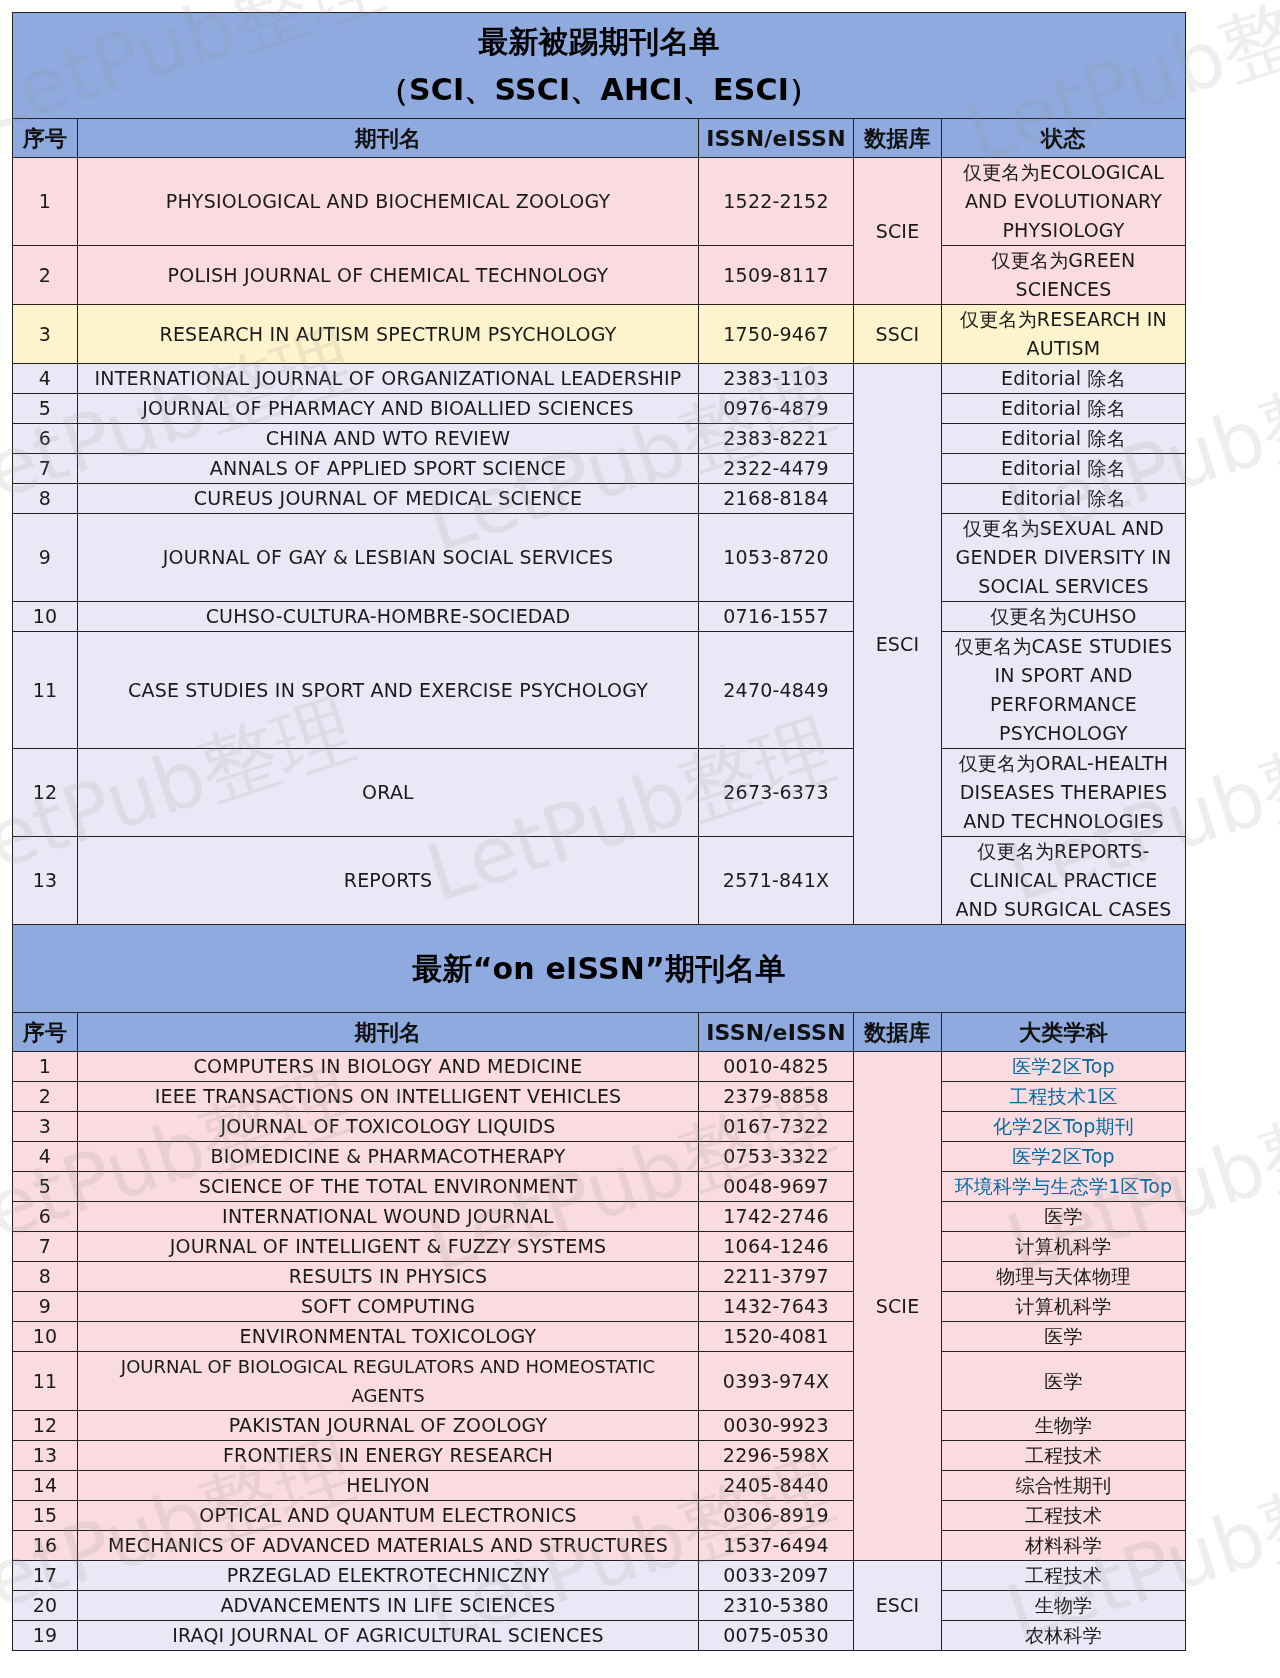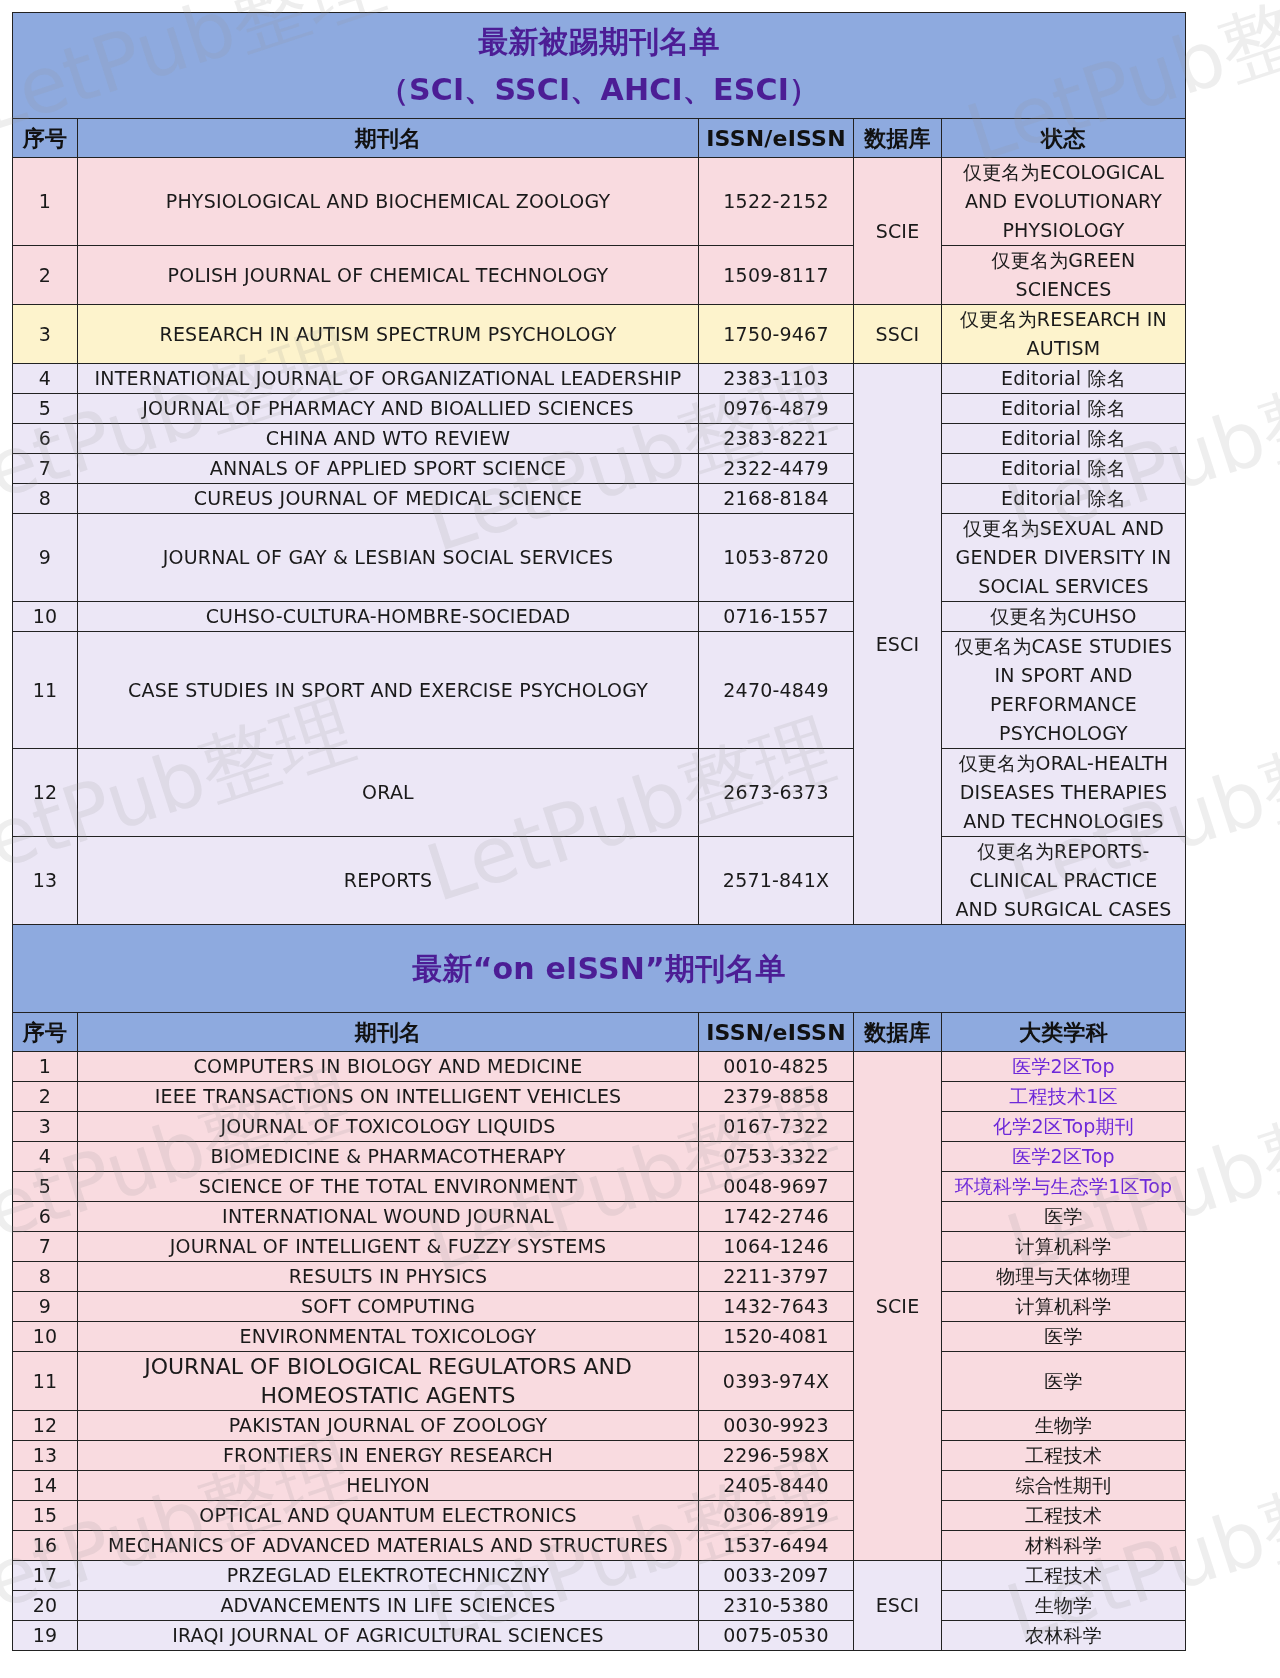--- a/index.html
+++ b/index.html
@@ -2,26 +2,26 @@
 <html><head>
 <meta charset="utf-8">
 <style>
   html, body { margin: 0; padding: 0; background: #ffffff; }
   body { width: 1280px; height: 1678px; position: relative; overflow: hidden;
          font-family: "DejaVu Sans", "Liberation Sans", sans-serif; color: #1a1a1a; }
   .sheet { position: absolute; left: 12px; top: 12px; width: 1173px; }
   table { border-collapse: collapse; width: 1173px; table-layout: fixed; }
   td, th { border: 1.5px solid #222; text-align: center; vertical-align: middle; padding: 0 4px;
            font-size: 19px; line-height: 29px; font-weight: normal; letter-spacing: 0.2px; }
-  .title-cell { background: #8eaadf; font-weight: bold; font-size: 30px; line-height: 48px; color: #4c1d95; }
+  .title-cell { background: #8eaadf; font-weight: bold; font-size: 30px; line-height: 48px; color: #000000; }
   .hdr th { background: #8eaadf; font-weight: bold; font-size: 22px; height: 38px; color: #111; }
   .pink td { background: #f9dbe0; }
   .yellow td { background: #fdf3cc; }
   .lav td { background: #ece7f6; }
-  .red { color: #6d28d9; }
+  .red { color: #0369a1; }
   .wm { position: absolute; color: rgba(150,150,150,0.16); font-size: 78px; font-family: "DejaVu Sans", sans-serif;
         transform: rotate(-18deg); white-space: nowrap; pointer-events: none; z-index: 5; }
 </style>
 </head>
 <body>
 
 <div class="sheet">
   <table>
     <colgroup>
       <col style="width:65px">
@@ -193,21 +193,21 @@
       <td>计算机科学</td>
     </tr>
     <tr class="pink" style="height:29px">
       <td>10</td>
       <td>ENVIRONMENTAL TOXICOLOGY</td>
       <td>1520-4081</td>
       <td>医学</td>
     </tr>
     <tr class="pink" style="height:29px">
       <td>11</td>
-      <td style="font-size:22px;letter-spacing:0">JOURNAL OF BIOLOGICAL REGULATORS AND HOMEOSTATIC AGENTS</td>
+      <td style="font-size:18px;letter-spacing:0">JOURNAL OF BIOLOGICAL REGULATORS AND HOMEOSTATIC AGENTS</td>
       <td>0393-974X</td>
       <td>医学</td>
     </tr>
     <tr class="pink" style="height:29px">
       <td>12</td>
       <td>PAKISTAN JOURNAL OF ZOOLOGY</td>
       <td>0030-9923</td>
       <td>生物学</td>
     </tr>
     <tr class="pink" style="height:29px">

